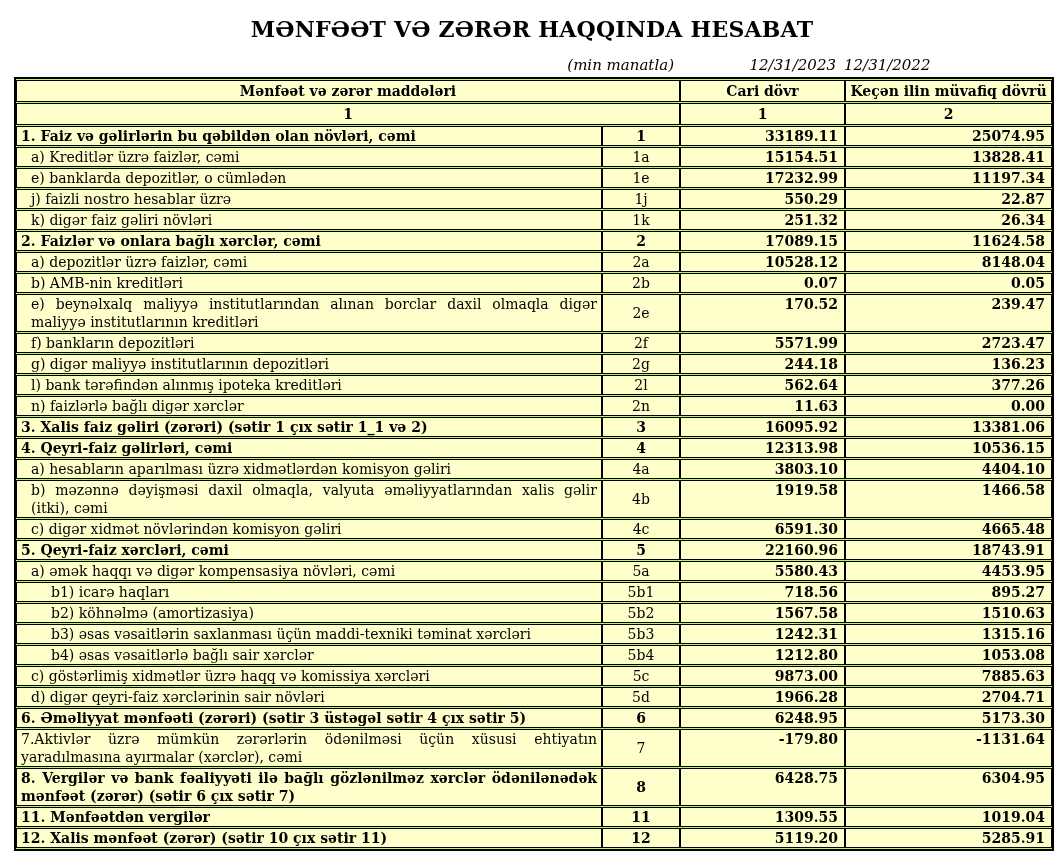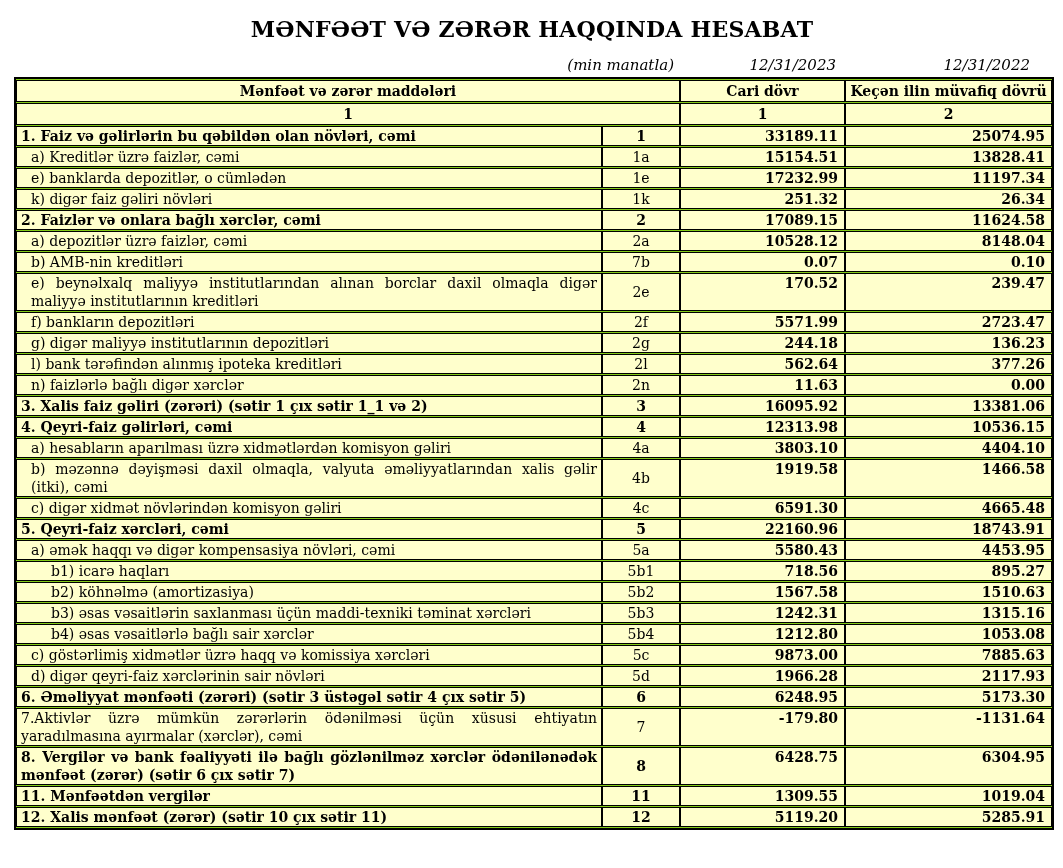--- a/index.html
+++ b/index.html
@@ -21,29 +21,29 @@
   .subhead{
     display:flex;
     width:1036px;
     align-items:flex-end;
     font-style:italic;
     font-size:15px;
     margin-bottom:3px;
   }
   .subhead .unit{width:660px;text-align:right;}
   .subhead .d1{width:170px;text-align:right;padding-right:8px;box-sizing:border-box;}
-  .subhead .d2{flex:1;text-align:right;padding-right:20px;box-sizing:border-box;font-style:italic;}
+  .subhead .d2{flex:1;text-align:left;padding-right:20px;box-sizing:border-box;font-style:italic;}
 
   table.pl{
     table-layout:fixed;
     width:1036px;
     border-collapse:separate;
     border-spacing:0 1px;
     border:2px solid var(--line,#000);
-    background:#84cc16;
+    background:#bef264;
   }
   col.c-desc{width:586px;}
   col.c-code{width:78px;}
   col.c-cur{width:165px;}
   col.c-prev{width:207px;}
 
   td,th{
     background:var(--cell-bg,#FFFFCC);
     border:1px solid var(--line,#000);
     font-size:14px;
@@ -112,42 +112,48 @@
           <td class="val">15154.51</td>
           <td class="val">13828.41</td>
         </tr>
         <tr class="r-sub">
           <td class="lbl"><span>e) banklarda depozitlər, o cümlədən</span></td>
           <td class="code">1e</td>
           <td class="val">17232.99</td>
           <td class="val">11197.34</td>
         </tr>
         <tr class="r-sub">
+          <td class="lbl"><span>j) faizli nostro hesablar üzrə</span></td>
+          <td class="code">1j</td>
+          <td class="val">550.29</td>
+          <td class="val">22.87</td>
+        </tr>
+        <tr class="r-sub">
           <td class="lbl"><span>k) digər faiz gəliri növləri</span></td>
           <td class="code">1k</td>
           <td class="val">251.32</td>
           <td class="val">26.34</td>
         </tr>
         <tr class="r-main">
           <td class="lbl"><span>2. Faizlər və onlara bağlı xərclər, </span><span class="sfx">cəmi</span></td>
           <td class="code">2</td>
           <td class="val">17089.15</td>
           <td class="val">11624.58</td>
         </tr>
         <tr class="r-sub">
           <td class="lbl"><span>a) depozitlər üzrə faizlər, </span><span class="sfx">cəmi</span></td>
           <td class="code">2a</td>
           <td class="val">10528.12</td>
           <td class="val">8148.04</td>
         </tr>
         <tr class="r-sub">
           <td class="lbl"><span>b) AMB-nin kreditləri</span></td>
-          <td class="code">7b</td>
+          <td class="code">2b</td>
           <td class="val">0.07</td>
-          <td class="val">0.10</td>
+          <td class="val">0.05</td>
         </tr>
         <tr class="r-sub just">
           <td class="lbl"><span>e) beynəlxalq maliyyə institutlarından alınan borclar daxil olmaqla digər maliyyə institutlarının kreditləri</span></td>
           <td class="code">2e</td>
           <td class="val">170.52</td>
           <td class="val">239.47</td>
         </tr>
         <tr class="r-sub">
           <td class="lbl"><span>f) bankların depozitləri</span></td>
           <td class="code">2f</td>
@@ -241,21 +247,21 @@
         <tr class="r-sub">
           <td class="lbl"><span>c) göstərlimiş xidmətlər üzrə haqq və komissiya xərcləri</span></td>
           <td class="code">5c</td>
           <td class="val">9873.00</td>
           <td class="val">7885.63</td>
         </tr>
         <tr class="r-sub">
           <td class="lbl"><span>d) digər qeyri-faiz xərclərinin sair növləri</span></td>
           <td class="code">5d</td>
           <td class="val">1966.28</td>
-          <td class="val">2117.93</td>
+          <td class="val">2704.71</td>
         </tr>
         <tr class="r-main">
           <td class="lbl"><span>6. Əməliyyat mənfəəti (zərəri) (sətir 3 üstəgəl sətir 4 çıx sətir 5)</span></td>
           <td class="code">6</td>
           <td class="val">6248.95</td>
           <td class="val">5173.30</td>
         </tr>
         <tr class="r-plain just">
           <td class="lbl"><span>7.Aktivlər üzrə mümkün zərərlərin ödənilməsi üçün xüsusi ehtiyatın yaradılmasına ayırmalar (xərclər), </span><span class="sfx">cəmi</span></td>
           <td class="code">7</td>

